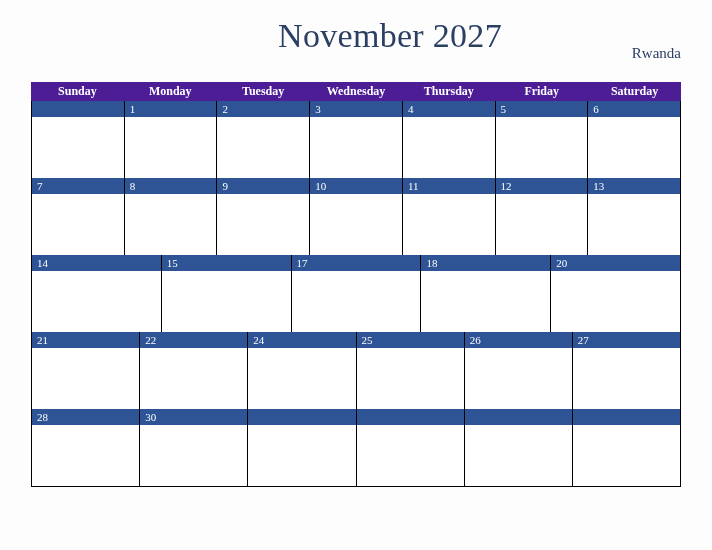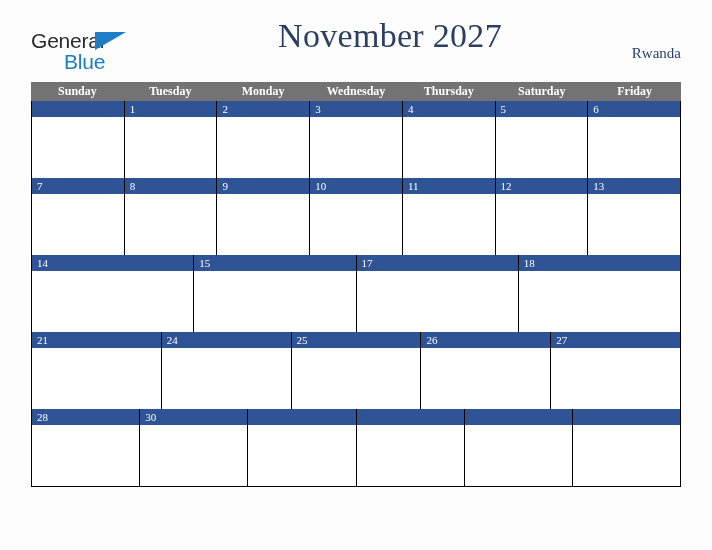--- a/index.html
+++ b/index.html
@@ -92,21 +92,21 @@
   .calendar {
     position: absolute;
     left: 31px;
     top: 82px;
     width: 650px;
   }
   .dow-row {
     display: flex;
     width: 650px;
     height: 19px;
-    background: #737373;
+    background: #4c1d95;
     justify-content: flex-end;
   }
   .dow-cell {
     flex: 1 1 0;
     display: flex;
     align-items: center;
     justify-content: center;
     font-family: "Liberation Serif", serif;
     font-size: 12px;
     font-weight: bold;
@@ -151,42 +151,37 @@
     background: #ffffff;
   }
 </style>
 </head>
 <body>
 
 <div class="page">
 
   <div class="header">
 
-    <div class="logo">
-      <span class="logo-general">General</span>
-      <span class="logo-triangle"></span>
-      <span class="logo-blue">Blue</span>
-    </div>
 
     <div class="month-title">November 2027</div>
 
     <div class="country">Rwanda</div>
 
   </div>
 
   <div class="calendar">
 
     <div class="dow-row">
       <div class="dow-cell">Sunday</div>
+      <div class="dow-cell">Monday</div>
       <div class="dow-cell">Tuesday</div>
-      <div class="dow-cell">Monday</div>
       <div class="dow-cell">Wednesday</div>
       <div class="dow-cell">Thursday</div>
+      <div class="dow-cell">Friday</div>
       <div class="dow-cell">Saturday</div>
-      <div class="dow-cell">Friday</div>
     </div>
 
     <div class="weeks">
 
       <div class="week-row">
         <div class="day-cell">
             <div class="day-band">
               <span class="day-num"></span>
             </div>
             <div class="day-body"></div>
@@ -292,26 +287,38 @@
               <span class="day-num">17</span>
             </div>
             <div class="day-body"></div>
           </div>
         <div class="day-cell">
             <div class="day-band">
               <span class="day-num">18</span>
             </div>
             <div class="day-body"></div>
           </div>
+        <div class="day-cell">
+            <div class="day-band">
+              <span class="day-num">20</span>
+            </div>
+            <div class="day-body"></div>
+          </div>
       </div>
 
       <div class="week-row">
         <div class="day-cell">
             <div class="day-band">
               <span class="day-num">21</span>
+            </div>
+            <div class="day-body"></div>
+          </div>
+        <div class="day-cell">
+            <div class="day-band">
+              <span class="day-num">22</span>
             </div>
             <div class="day-body"></div>
           </div>
         <div class="day-cell">
             <div class="day-band">
               <span class="day-num">24</span>
             </div>
             <div class="day-body"></div>
           </div>
         <div class="day-cell">

